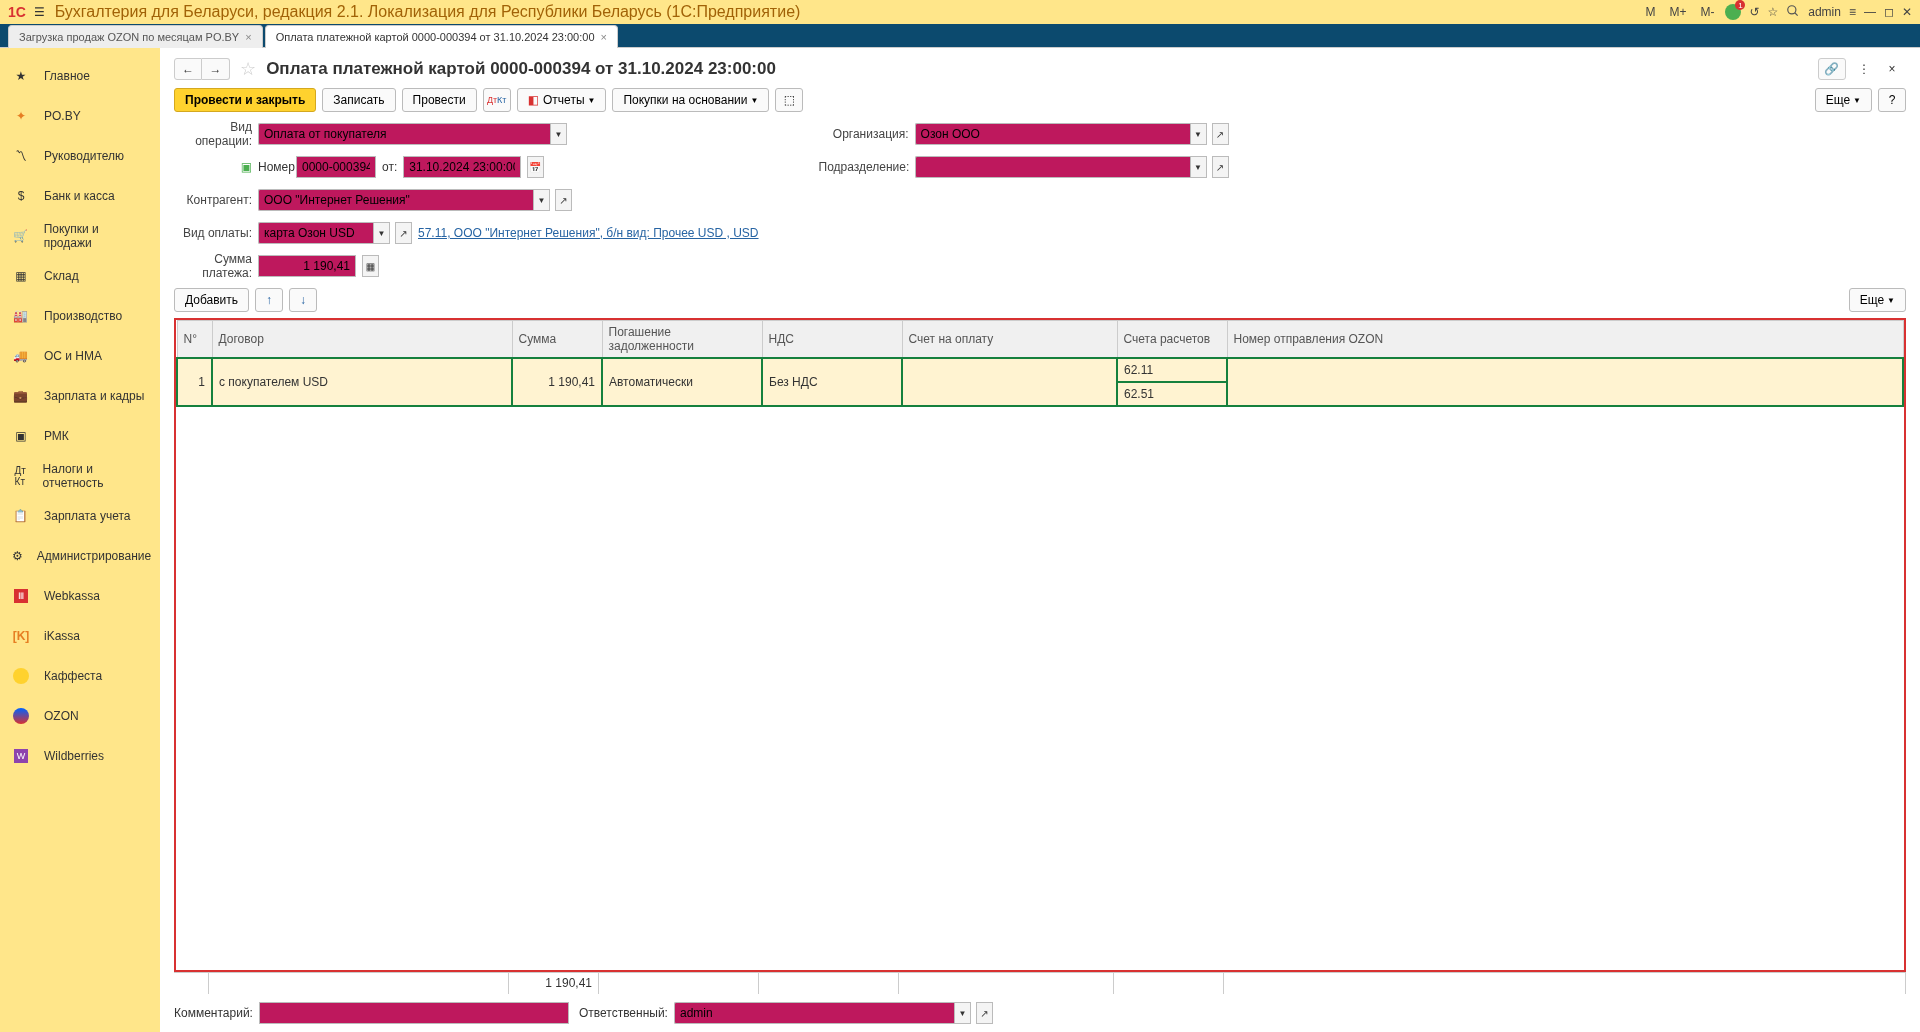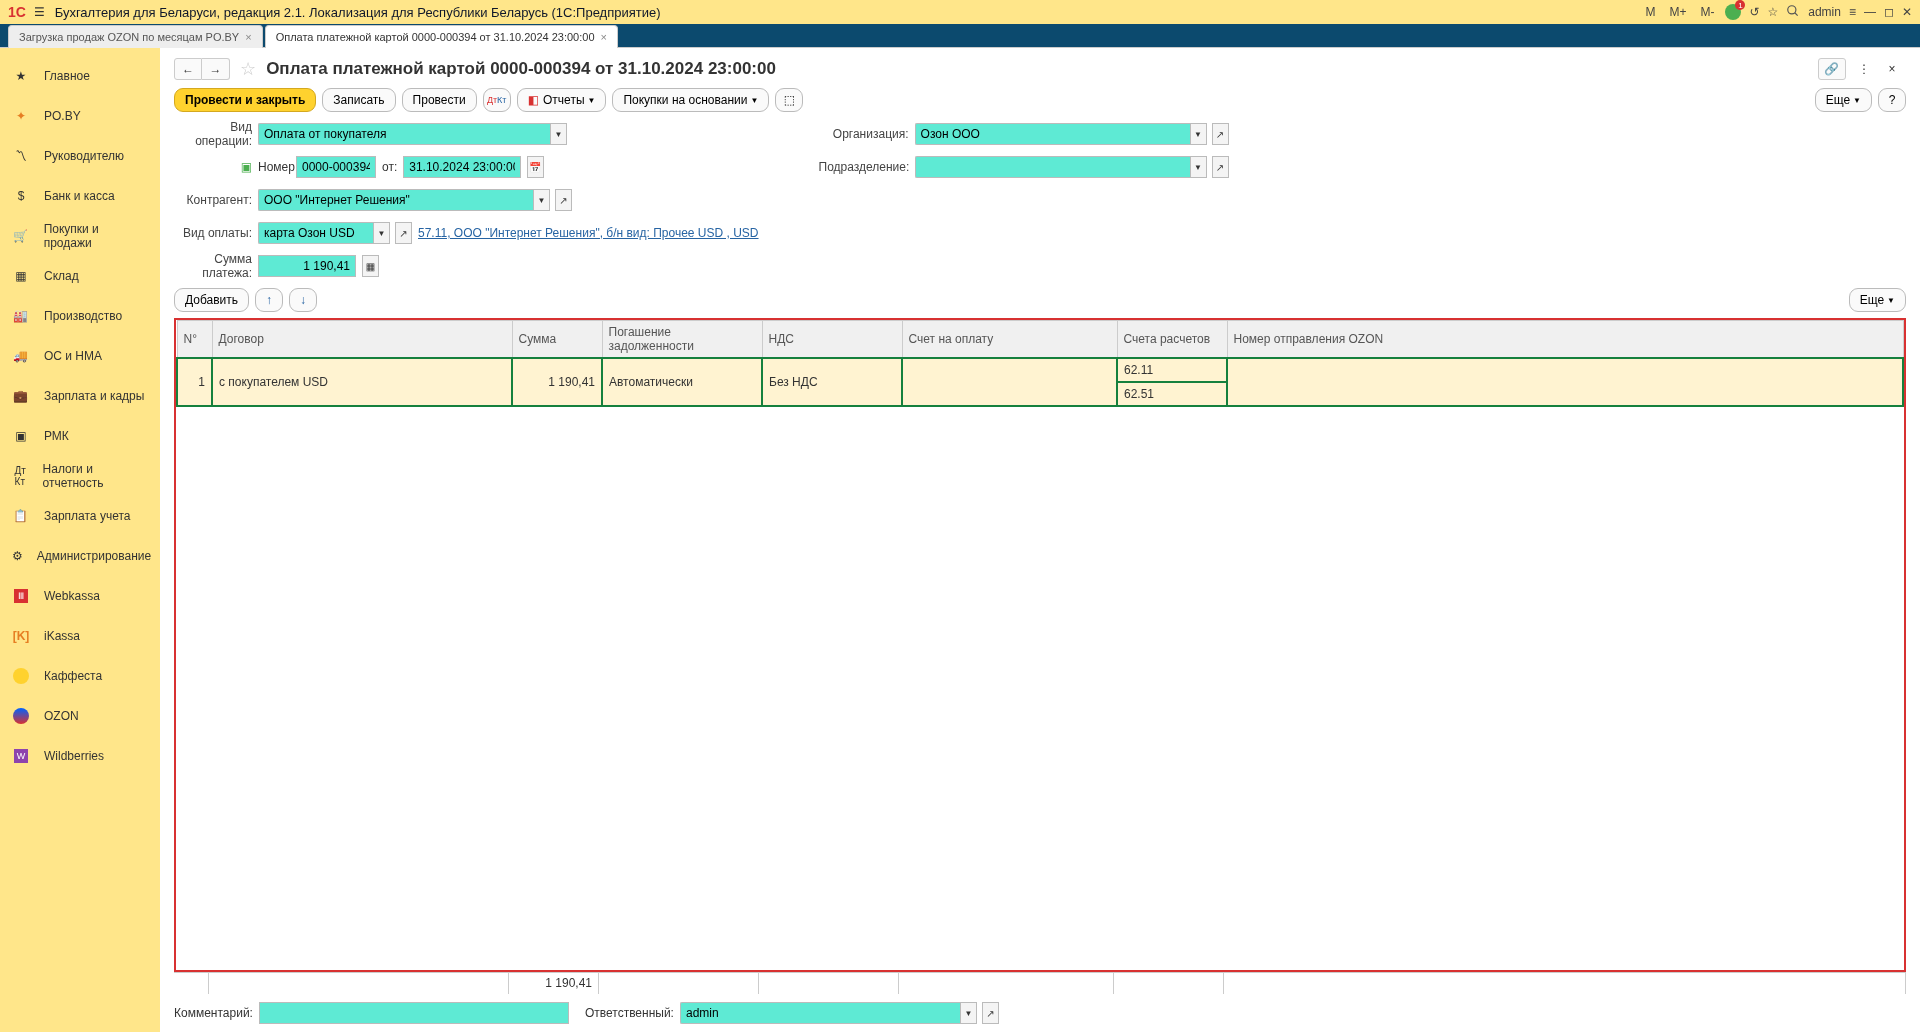--- a/index.html
+++ b/index.html
@@ -1,20 +1,20 @@
 <!DOCTYPE html>
 <html><head>
 <meta charset="utf-8">
 <style>
 * { box-sizing: border-box; margin: 0; padding: 0; }
 body { font-family: Arial, sans-serif; font-size: 12px; color: #333; background: #fff; overflow: hidden; }
 .top-bar { height: 24px; background: #ffe68a; display: flex; align-items: center; padding: 9px 8px; }
 .logo-1c { color: #d83131; font-weight: bold; font-size: 14px; margin-right: 8px; }
 .burger-icon { margin-right: 10px; cursor: pointer; }
-.app-title { flex: 1; color: #0f172a; font-size: 13px; }
+.app-title { flex: 1; color: #a16207; font-size: 16px; }
 .top-right { display: flex; align-items: center; gap: 8px; }
 .top-right span { cursor: pointer; font-size: 12px; color: #444; }
 .m-btn { font-weight: normal; padding: 0 3px; }
 .green-badge { width: 16px; height: 16px; background: #4caf50; border-radius: 50%; display: inline-flex; align-items: center; justify-content: center; position: relative; }
 .green-badge::after { content: '1'; position: absolute; top: -4px; right: -4px; background: #d83131; color: #fff; font-size: 8px; width: 10px; height: 10px; border-radius: 50%; display: flex; align-items: center; justify-content: center; }
 .tabs-bar { height: 24px; background: #0c4a6e; border-bottom: 1px solid #ccc; display: flex; align-items: stretch; padding-left: 8px; }
 .tab { padding: 0 10px; display: flex; align-items: center; border: 1px solid #ccc; border-bottom: none; background: #eee; border-radius: 4px 4px 0 0; margin-right: 2px; font-size: 11px; color: #555; position: relative; top: 1px; }
 .tab.active { background: #fff; color: #333; }
 .tab-close { margin-left: 6px; color: #888; cursor: pointer; }
 .main { display: flex; height: calc(1032px - 48px); }
@@ -22,31 +22,31 @@
 .sidebar-item { display: flex; align-items: center; height: 40px; padding: 0 12px; cursor: pointer; color: #333; font-size: 12px; }
 .sidebar-icon { width: 18px; height: 18px; margin-right: 14px; display: flex; align-items: center; justify-content: center; }
 .content { flex: 1; background: #fff; display: flex; flex-direction: column; padding: 10px 14px 8px 14px; }
 .doc-header { display: flex; align-items: center; margin-bottom: 8px; }
 .nav-btn { width: 28px; height: 22px; border: 1px solid #ccc; background: #fafafa; display: flex; align-items: center; justify-content: center; cursor: pointer; }
 .nav-btn:first-child { border-radius: 3px 0 0 3px; }
 .nav-btn:nth-child(2) { border-radius: 0 3px 3px 0; border-left: none; }
 .star-icon { margin: 0 10px; color: #ccc; font-size: 18px; }
 .doc-title { font-size: 17px; font-weight: bold; }
 .toolbar { display: flex; align-items: center; gap: 6px; margin-bottom: 10px; }
-.btn { height: 24px; padding: 0 10px; border: 1px solid #bbb; background: #fafafa; border-radius: 9px; cursor: pointer; font-size: 12px; display: flex; align-items: center; }
+.btn { height: 24px; padding: 0 10px; border: 1px solid #bbb; background: #fafafa; border-radius: 3px; cursor: pointer; font-size: 12px; display: flex; align-items: center; }
 .btn-primary { background: #ffd22e; border-color: #d4a81f; font-weight: bold; }
 .btn-icon { width: 28px; padding: 0; justify-content: center; }
 .spacer { flex: 1; }
 .form-grid { display: flex; gap: 60px; margin-bottom: 10px; }
 .form-col { display: flex; flex-direction: column; gap: 9px; }
 .form-row { display: flex; align-items: center; gap: 6px; height: 24px; }
 .form-label { text-align: right; color: #444; }
 .form-col-left .form-label { width: 78px; }
 .form-col-right .form-label { width: 90px; }
-.input { height: 22px; border: 1px solid #bbb; padding: 0 5px; font-size: 12px; background: #5eead4; }
+.input { height: 22px; border: 1px solid #bbb; padding: 0 5px; font-size: 12px; background: #be185d; }
 .dropdown { display: flex; }
 .dropdown .input { border-right: none; border-radius: 2px 0 0 2px; }
 .dropdown-btn { width: 17px; height: 22px; border: 1px solid #bbb; background: #f4f4f4; display: flex; align-items: center; justify-content: center; font-size: 8px; cursor: pointer; }
 .ext-btn { width: 17px; height: 22px; border: 1px solid #bbb; background: #f4f4f4; display: flex; align-items: center; justify-content: center; font-size: 10px; cursor: pointer; margin-left: -1px; }
 .link { color: #2764a3; text-decoration: underline; cursor: pointer; font-size: 12px; }
 .table-toolbar { display: flex; align-items: center; gap: 6px; margin-bottom: 6px; }
 .table-container { border: 2px solid #d83131; flex: 1; min-height: 100px; overflow: hidden; }
 .data-table { width: 100%; border-collapse: collapse; font-size: 12px; }
 .data-table th { background: #f0f0f0; border: 1px solid #ccc; padding: 4px 6px; text-align: left; font-weight: normal; color: #555; height: 24px; }
 .data-table td { border: 2px solid #15803d; padding: 4px 6px; height: 24px; }
@@ -328,21 +328,21 @@
       <div style="width:160px"></div>
       <div style="width:140px"></div>
       <div style="width:215px"></div>
       <div style="width:110px"></div>
       <div style="flex:1"></div>
     </div>
 
     <div class="bottom-row">
       <span>Комментарий:</span>
       <input class="input" style="width: 310px;" value="">
-      <span style="margin-left:10px">Ответственный:</span>
+      <span style="margin-left:4px">Ответственный:</span>
       <div class="dropdown">
         <input class="input" style="width: 280px;" value="admin">
         <span class="dropdown-btn">▼</span>
       </div>
       <span class="ext-btn">↗</span>
     </div>
   </div>
 </div>
 
 </body></html>

